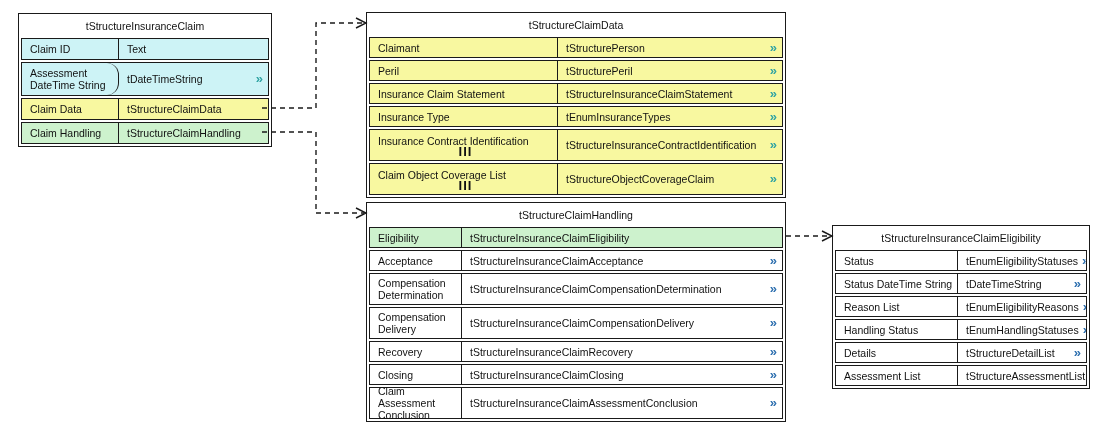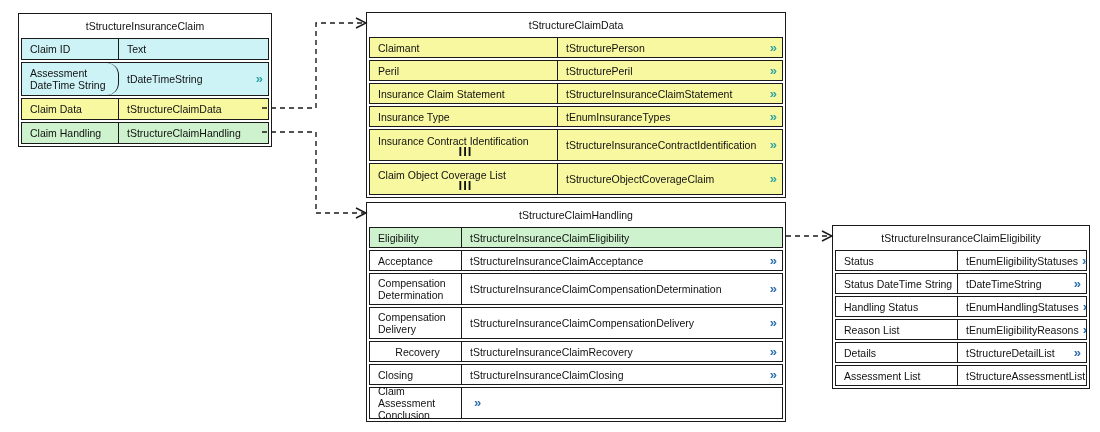--- a/index.html
+++ b/index.html
@@ -171,21 +171,21 @@
       <div class="row" style="height: 32px; background: rgb(255, 255, 255);">
         <div class="lc" style="width: 92px;">
           <span class="lbl">Compensation Delivery</span>
         </div>
         <div class="tc">
           <span class="typ">tStructureInsuranceClaimCompensationDelivery</span>
           <span class="chev" style="color: rgb(45, 111, 175);">»</span>
         </div>
       </div>
       <div class="row" style="height: 21px; background: rgb(255, 255, 255);">
-        <div class="lc" style="width: 92px; text-align: center;">
+        <div class="lc" style="width: 92px;">
           <span class="lbl">Recovery</span>
         </div>
         <div class="tc">
           <span class="typ">tStructureInsuranceClaimRecovery</span>
           <span class="chev" style="color: rgb(45, 111, 175);">»</span>
         </div>
       </div>
       <div class="row" style="height: 21px; background: rgb(255, 255, 255);">
         <div class="lc" style="width: 92px;">
           <span class="lbl">Closing</span>
@@ -193,20 +193,21 @@
         <div class="tc">
           <span class="typ">tStructureInsuranceClaimClosing</span>
           <span class="chev" style="color: rgb(45, 111, 175);">»</span>
         </div>
       </div>
       <div class="row" style="height: 32px; background: rgb(255, 255, 255);">
         <div class="lc" style="width: 92px;">
           <span class="lbl">Claim Assessment Conclusion</span>
         </div>
         <div class="tc">
+          <span class="typ">tStructureInsuranceClaimAssessmentConclusion</span>
           <span class="chev" style="color: rgb(45, 111, 175);">»</span>
         </div>
       </div>
     </div>
     <div class="tbl" style="left: 832px; top: 225px; width: 258px;">
       <div class="ttl">tStructureInsuranceClaimEligibility</div>
       <div class="row" style="height: 21px; background: rgb(255, 255, 255);">
         <div class="lc" style="width: 122px;">
           <span class="lbl">Status</span>
         </div>
@@ -219,33 +220,33 @@
         <div class="lc" style="width: 122px;">
           <span class="lbl">Status DateTime String</span>
         </div>
         <div class="tc">
           <span class="typ">tDateTimeString</span>
           <span class="chev" style="color: rgb(45, 111, 175);">»</span>
         </div>
       </div>
       <div class="row" style="height: 21px; background: rgb(255, 255, 255);">
         <div class="lc" style="width: 122px;">
+          <span class="lbl">Reason List</span>
+        </div>
+        <div class="tc">
+          <span class="typ">tEnumEligibilityReasons</span>
+          <span class="chev" style="color: rgb(45, 111, 175);">»</span>
+        </div>
+      </div>
+      <div class="row" style="height: 21px; background: rgb(255, 255, 255);">
+        <div class="lc" style="width: 122px;">
           <span class="lbl">Handling Status</span>
         </div>
         <div class="tc">
           <span class="typ">tEnumHandlingStatuses</span>
-          <span class="chev" style="color: rgb(45, 111, 175);">»</span>
-        </div>
-      </div>
-      <div class="row" style="height: 21px; background: rgb(255, 255, 255);">
-        <div class="lc" style="width: 122px;">
-          <span class="lbl">Reason List</span>
-        </div>
-        <div class="tc">
-          <span class="typ">tEnumEligibilityReasons</span>
           <span class="chev" style="color: rgb(45, 111, 175);">»</span>
         </div>
       </div>
       <div class="row" style="height: 21px; background: rgb(255, 255, 255);">
         <div class="lc" style="width: 122px;">
           <span class="lbl">Details</span>
         </div>
         <div class="tc">
           <span class="typ">tStructureDetailList</span>
           <span class="chev" style="color: rgb(45, 111, 175);">»</span>

